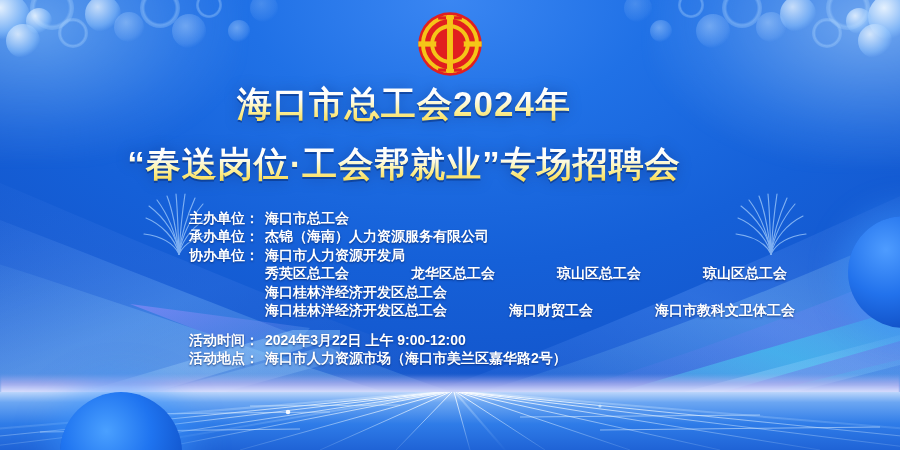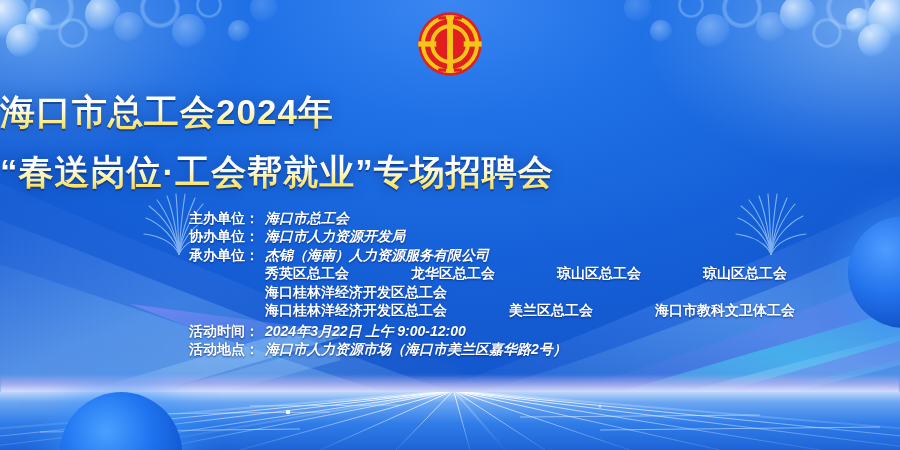--- a/index.html
+++ b/index.html
@@ -78,22 +78,22 @@
   .firework{position:absolute;pointer-events:none;opacity:.85;}
 
   
   .emblem{
     position:absolute;left:50%;top:11px;transform:translateX(-50%);
     width:66px;height:66px;
   }
 
   
   .titles{
-    position:absolute;left:0;top:92px;width:808px;
-    text-align:left;
+    position:absolute;left:0;top:84px;width:808px;
+    text-align:center;
   }
   .title-line{
     font-weight:bold;
     letter-spacing:1px;
     line-height:1.16;
     background:linear-gradient(180deg,#ffffff 0%,#fdfdfa 34%,#fdf3a6 62%,#fbe26b 84%,#f7d840 100%);
     -webkit-background-clip:text;background-clip:text;
     color:transparent;-webkit-text-fill-color:transparent;
     filter:drop-shadow(0 2px 0 rgba(8,46,120,.55)) drop-shadow(0 0 7px rgba(10,50,130,.45));
     white-space:nowrap;
@@ -109,23 +109,23 @@
     font-weight:bold;
     line-height:1.32;
     text-shadow:0 1px 2px rgba(6,38,108,.75);
   }
   .info-row{
     display:flex;
     padding-left:189px;
     white-space:nowrap;
   }
   .info-lbl{width:76px;flex:none;}
-  .info-val{flex:none;font-style:italic;}
+  .info-val{flex:none;}
   .info-row.indent{padding-left:265px;gap:44px;}
-  .info-row.gap{margin-top:2px;}
+  .info-row.gap{margin-top:11px;}
   .orgs span{margin-right:18px;}
   .orgs span:last-child{margin-right:0;}
 </style>
 </head>
 <body>
 
 <div class="stage">
 
   <div class="sky"></div>
 
@@ -355,43 +355,43 @@
   </div>
 
   <div class="info">
 
     <div class="info-row">
       <span class="info-lbl">主办单位：</span>
       <span class="info-val">海口市总工会</span>
     </div>
 
     <div class="info-row">
+      <span class="info-lbl">承办单位：</span>
+      <span class="info-val">杰锦（海南）人力资源服务有限公司</span>
+    </div>
+
+    <div class="info-row">
       <span class="info-lbl">协办单位：</span>
       <span class="info-val">海口市人力资源开发局</span>
-    </div>
-
-    <div class="info-row">
-      <span class="info-lbl">承办单位：</span>
-      <span class="info-val">杰锦（海南）人力资源服务有限公司</span>
     </div>
 
     <div class="info-row indent orgs">
       <span>秀英区总工会</span>
       <span>龙华区总工会</span>
       <span>琼山区总工会</span>
       <span>琼山区总工会</span>
     </div>
 
     <div class="info-row indent orgs">
       <span>海口桂林洋经济开发区总工会</span>
     </div>
 
     <div class="info-row indent orgs">
       <span>海口桂林洋经济开发区总工会</span>
-      <span>美兰区总工会</span>
+      <span>海口财贸工会</span>
       <span>海口市教科文卫体工会</span>
     </div>
 
     <div class="info-row gap">
       <span class="info-lbl">活动时间：</span>
       <span class="info-val">2024年3月22日 上午 9:00-12:00</span>
     </div>
 
     <div class="info-row">
       <span class="info-lbl">活动地点：</span>

